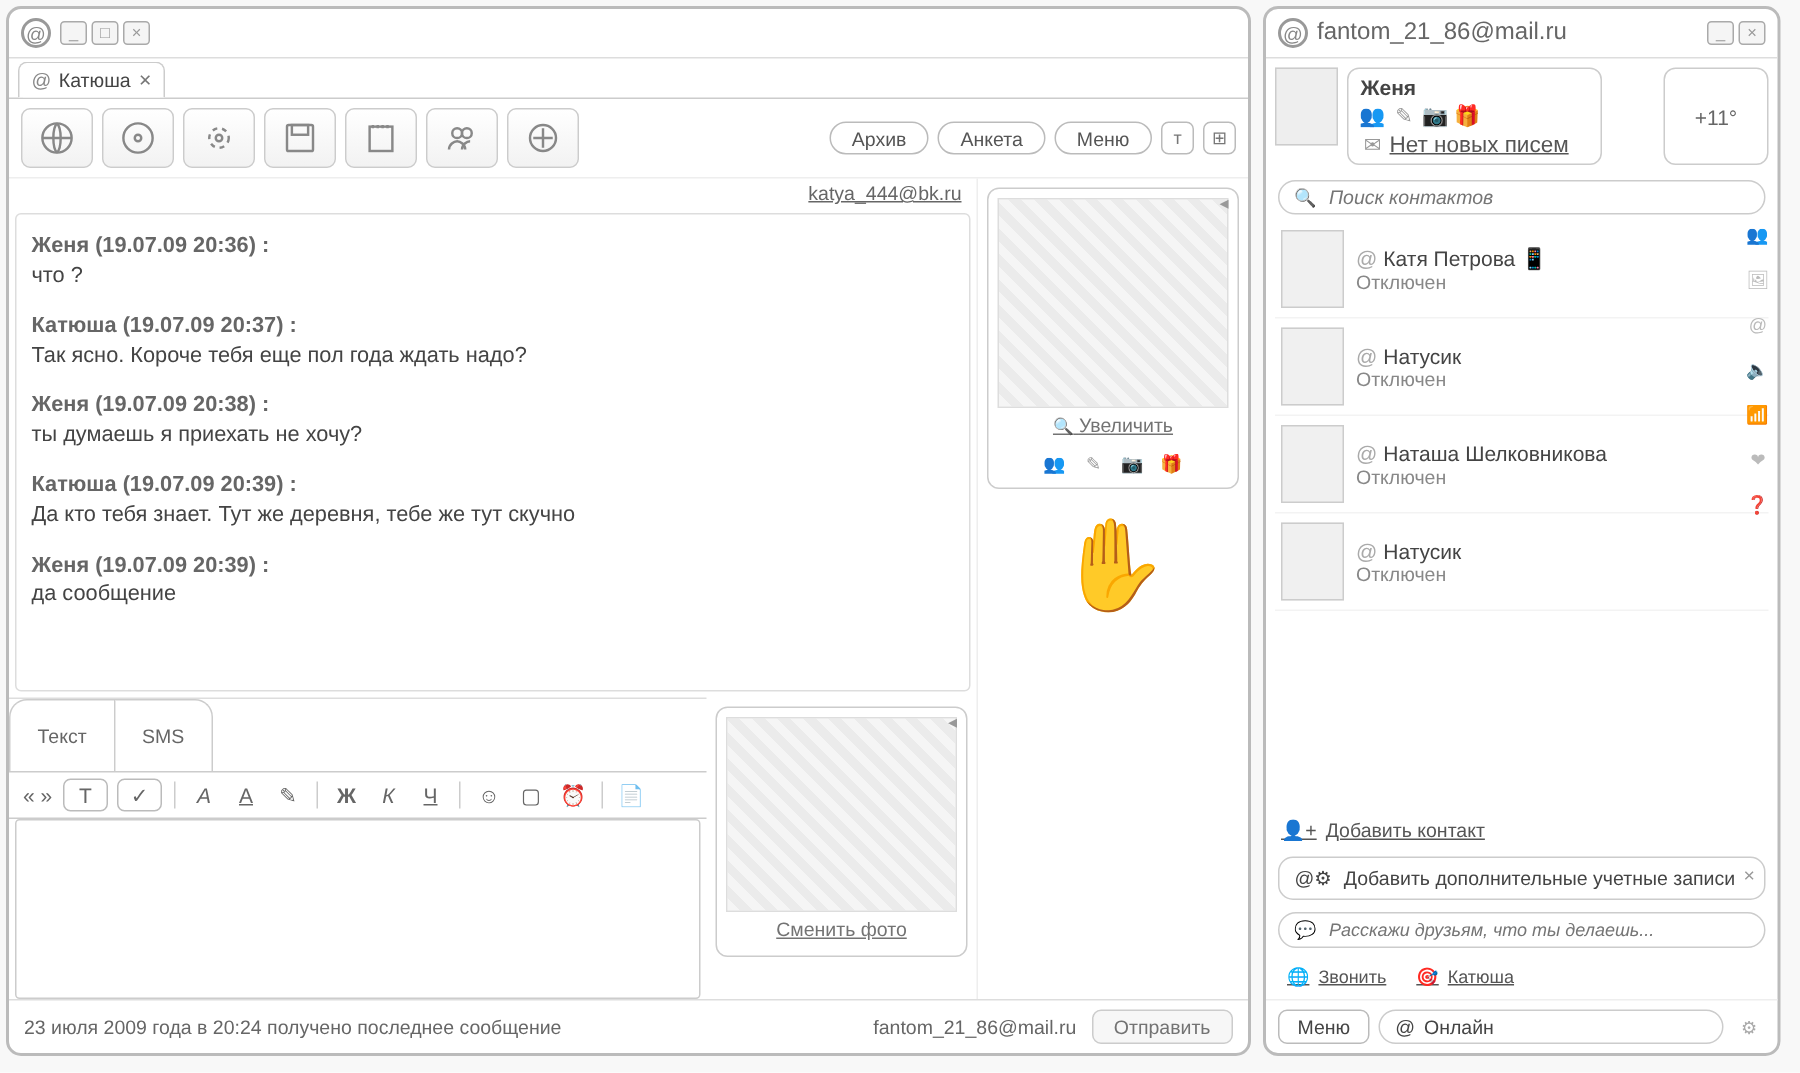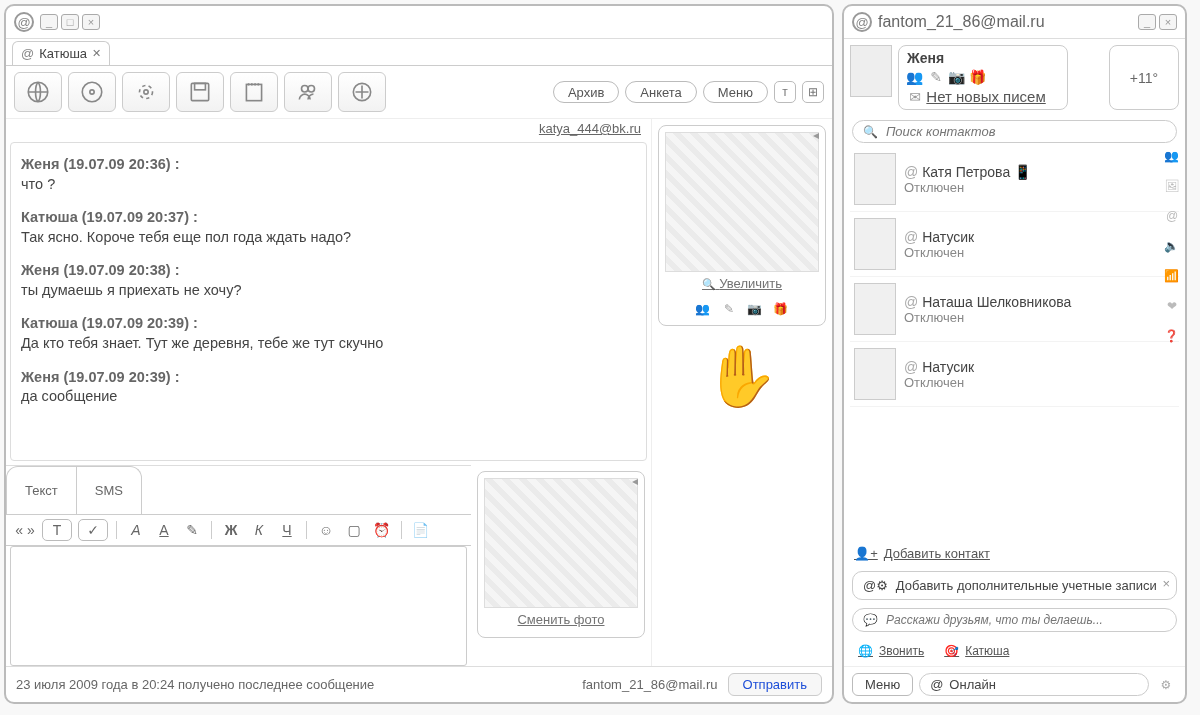--- a/index.html
+++ b/index.html
@@ -56,21 +56,21 @@
 .sidepanel { width: 180px; padding: 6px; display: flex; flex-direction: column; gap: 10px; }
 .avatarcard { border: 1px solid #ccc; border-radius: 8px; padding: 6px; }
 .avatarimg { width: 100%; height: 140px; background: repeating-linear-gradient(45deg, #f5f5f5, #f5f5f5 6px, #ebebeb 6px, #ebebeb 12px); border: 1px solid #ddd; }
 .avlink { display: block; text-align: center; padding: 4px; text-decoration: underline; color: #737373; font-size: 13px; }
 .avactions { display: flex; gap: 6px; justify-content: center; margin-top: 4px; }
 .avactions .mini { width: 20px; height: 20px; display: flex; align-items: center; justify-content: center; color: #999; cursor: pointer; }
 .handart { width: 100%; height: 80px; display: flex; align-items: center; justify-content: center; color: #ccc; font-size: 60px; }
 
 
 .bottombar { display: flex; align-items: center; padding: 6px 10px; border-top: 1px solid #ddd; gap: 10px; font-size: 13px; color: #666; }
-.sendbtn { padding: 3px 14px; border: 1px solid #ccc; border-radius: 6px; color: #1d4ed8; background: #f7f7f7; }
+.sendbtn { padding: 3px 14px; border: 1px solid #ccc; border-radius: 6px; color: #737373; background: #f7f7f7; }
 
 
 .profilerow { display: flex; padding: 6px; gap: 6px; }
 .profileav { width: 42px; height: 52px; border: 1px solid #ccc; background: #eee; }
 .profileinfo { flex: 1; border: 1px solid #ccc; border-radius: 8px; padding: 4px 8px; }
 .profilename { font-weight: bold; font-size: 14px; }
 .profileicons { margin: 3px 0; display: flex; gap: 5px; }
 .pi { width: 16px; height: 16px; display: flex; align-items: center; justify-content: center; color: #999; font-size: 14px; }
 .profilelink { text-decoration: underline; font-size: 15px; color: #555; }
 .weatherbox { width: 70px; border: 1px solid #ccc; border-radius: 8px; display: flex; align-items: center; justify-content: center; font-size: 14px; color: #666; margin-left: 35px; }

